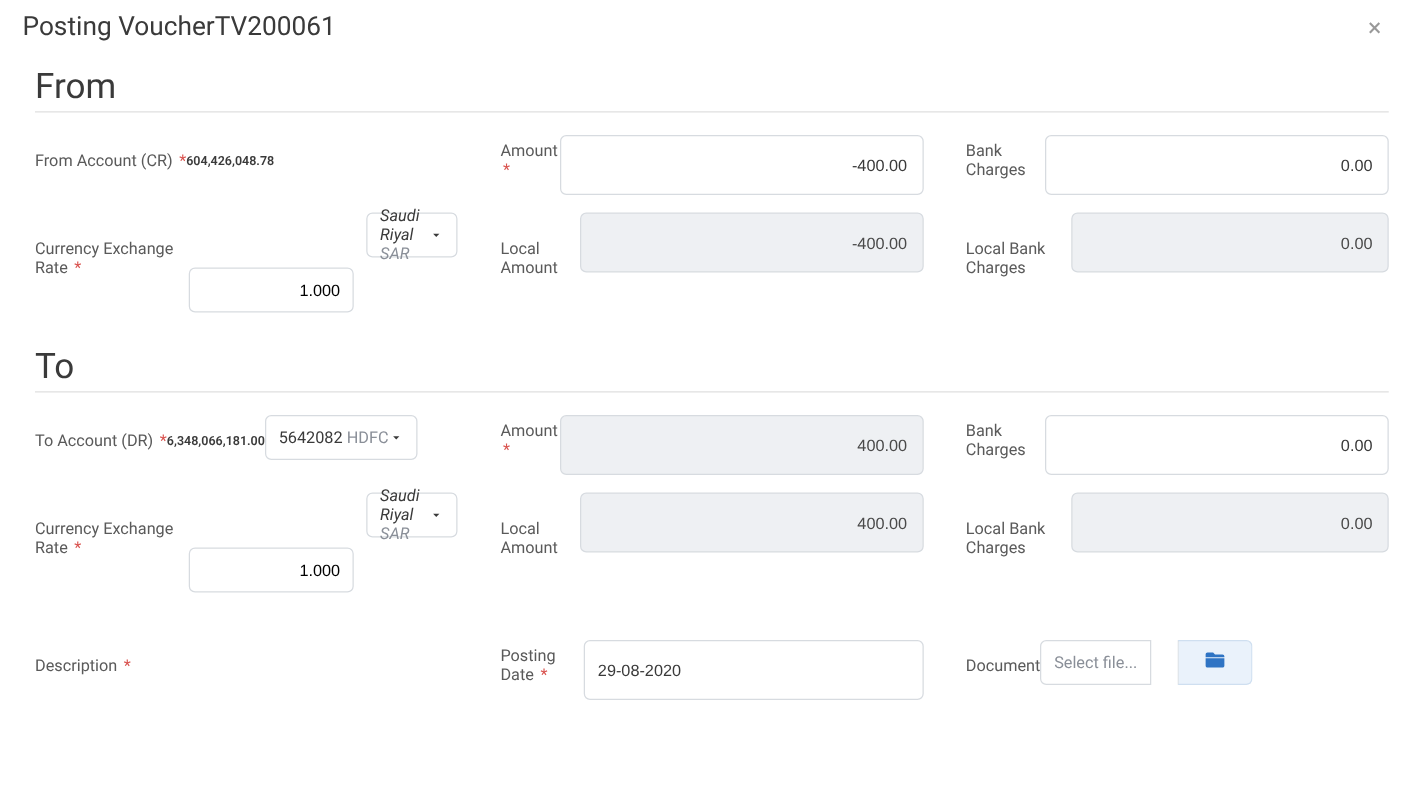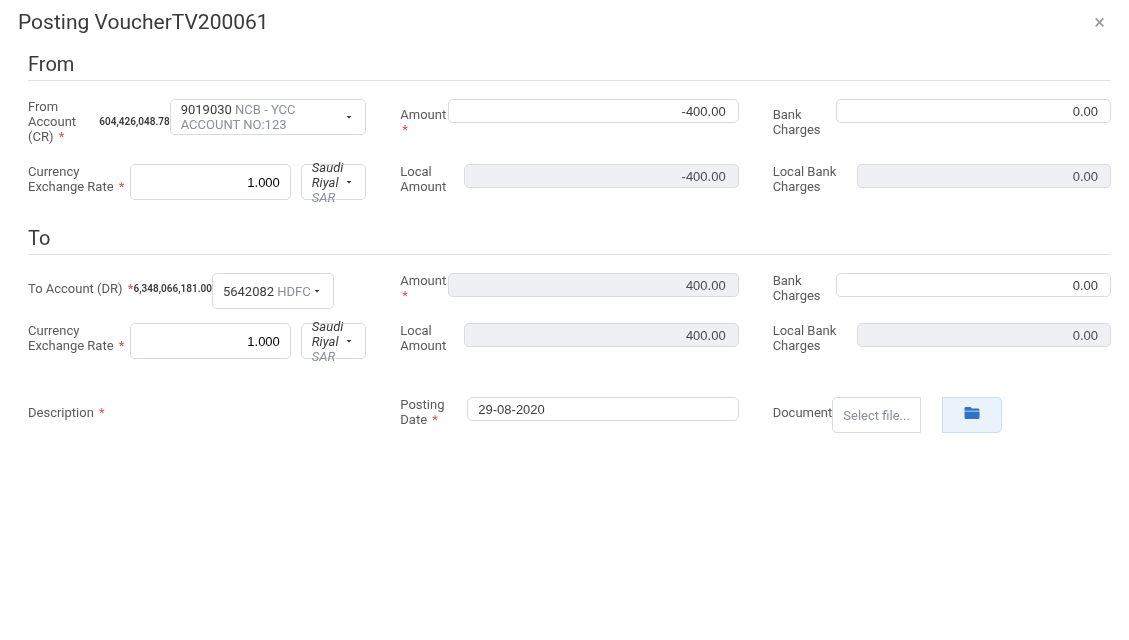--- a/index.html
+++ b/index.html
@@ -26,21 +26,21 @@
       font-size: 20px;
       color: #999;
       cursor: pointer;
       line-height: 1;
       padding: 2px 6px;
     }
     .section {
       padding-left: 10px;
     }
     .section-title {
-      font-size: 20px;
+      font-size: 28px;
       font-weight: 400;
       color: #3a3a3a;
       padding-bottom: 4px;
       border-bottom: 1px solid #e0e0e0;
       margin-bottom: 18px;
       width: 100%;
     }
     .row {
       display: flex;
       gap: 34px;
@@ -56,21 +56,21 @@
       justify-content: space-between;
       align-items: center;
       margin-bottom: 6px;
       font-size: 13px;
       color: #5a5a5a;
     }
     .req { color: #d9534f; margin-left: 2px; }
     .balance { color: #3a3a3a; font-weight: 600; font-size: 10px; }
     .form-input {
       width: 100%;
-      height: 24px;
+      height: 48px;
       padding: 6px 10px;
       border: 1px solid #d7dbe0;
       border-radius: 5px;
       font-size: 13px;
       color: #3a3a3a;
       background: #fff;
     }
     .form-input.readonly {
       background: #eef0f3;
       color: #4a4a4a;
@@ -91,21 +91,22 @@
     .select-text .muted { color: #8a8f98; }
     .chevron {
       width: 12px; height: 12px; display: inline-flex; align-items: center; justify-content: center;
     }
     .chevron svg { width: 12px; height: 12px; }
     .split-input {
       display: flex;
       gap: 10px;
     }
     .split-input .rate {
-      width: 161px;
+      width: 132px;
+      margin-top: 44px;
     }
     .split-input .currency {
       flex: 1;
       font-style: italic;
     }
     .rate-input {
       width: 100%;
       height: 36px;
       padding: 6px 10px;
       border: 1px solid #d7dbe0;
@@ -156,31 +157,20 @@
   <h2 class="section-title">From</h2>
 
   <div class="row">
     <div class="col">
       <div class="label-row">
         <div>
           <span>From Account (CR)</span>
           <span class="req">*</span>
         </div>
         <span class="balance">604,426,048.78</span>
-      </div>
-      <div class="select-wrap">
-        <span class="select-text">
-          <span>9019030</span>
-          <span class="muted">NCB - YCC ACCOUNT NO:123</span>
-        </span>
-        <span class="chevron">
-          <svg viewBox="0 0 24 24">
-              <path fill="#3a3a3a" d="M7 10l5 5 5-5z"></path>
-            </svg>
-        </span>
       </div>
     </div>
     <div class="col">
       <div class="label-row">
         <div>
           <span>Amount</span>
           <span class="req">*</span>
         </div>
       </div>
       <input class="form-input text-right" value="-400.00" style="">

